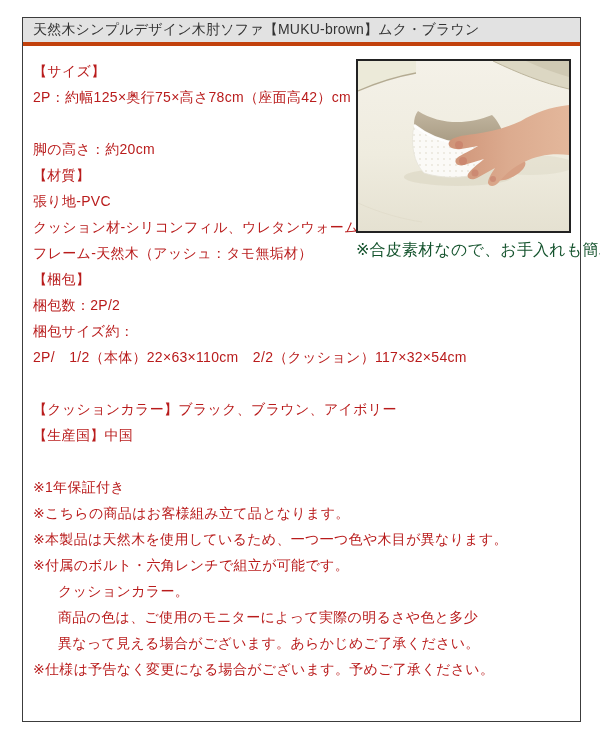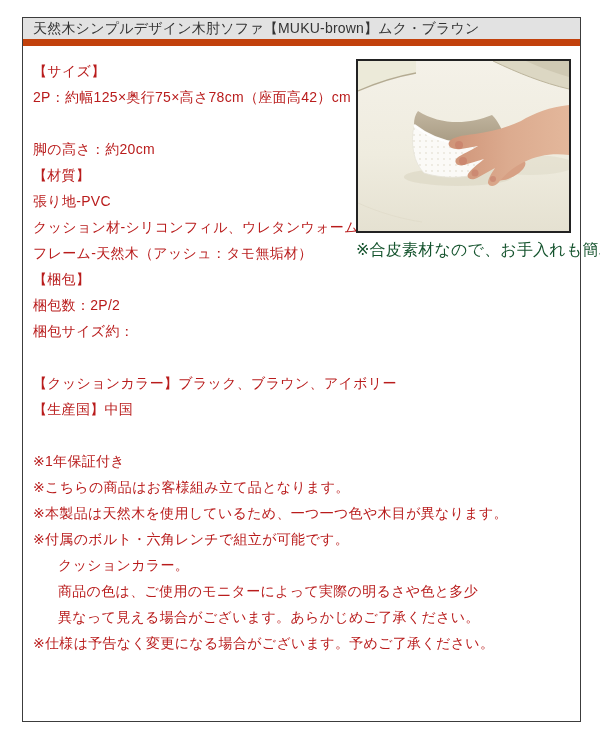--- a/index.html
+++ b/index.html
@@ -1,21 +1,21 @@
 <!DOCTYPE html>
 <html><head>
 <meta charset="utf-8">
 <style>
   * { margin:0; padding:0; box-sizing:border-box; }
   html,body { width:600px; height:740px; background:#ffffff;
               font-family:"Liberation Sans","DejaVu Sans",sans-serif; }
   .page { position:relative; width:600px; height:740px; background:#ffffff; overflow:hidden; }
   .box { position:absolute; left:22px; top:17px; width:559px; height:705px;
          background:#ffffff; border:1px solid #3c3c3c; }
-  .titlebar { height:28px; background:#e2e2e2; border-bottom:7px solid #c2410c;
+  .titlebar { height:28px; background:#e2e2e2; border-bottom:4px solid #c2410c;
               display:flex; align-items:center; padding-left:10px;
               font-size:14px; color:#333333; letter-spacing:0.2px; }
   .content { position:relative; padding:12px 0 0 10px; font-size:14px; color:#b91c1c; }
   .line { height:26px; line-height:26px; white-space:nowrap; letter-spacing:0.3px; }
   .spacer { height:26px; }
   .indent { padding-left:25px; }
   .photo-wrap { position:absolute; left:333px; top:41px; width:216px; }
   .photo { width:215px; height:174px; border:2px solid #222222; background:#f0ede2; }
   .photo svg { display:block; width:100%; height:100%; }
   .caption { margin-top:7px; font-size:16px; color:#14532d; white-space:nowrap; letter-spacing:0.2px; }
@@ -35,20 +35,21 @@
       <div class="line">2P：約幅125×奥行75×高さ78cm（座面高42）cm</div>
       <div class="spacer"></div>
       <div class="line">脚の高さ：約20cm</div>
       <div class="line">【材質】</div>
       <div class="line">張り地-PVC</div>
       <div class="line">クッション材-シリコンフィル、ウレタンウォーム</div>
       <div class="line">フレーム-天然木（アッシュ：タモ無垢材）</div>
       <div class="line">【梱包】</div>
       <div class="line">梱包数：2P/2</div>
       <div class="line">梱包サイズ約：</div>
+      <div class="line">2P/　1/2（本体）22×63×110cm　2/2（クッション）117×32×54cm</div>
       <div class="spacer"></div>
       <div class="line">【クッションカラー】ブラック、ブラウン、アイボリー</div>
       <div class="line">【生産国】中国</div>
       <div class="spacer"></div>
       <div class="line">※1年保証付き</div>
       <div class="line">※こちらの商品はお客様組み立て品となります。</div>
       <div class="line">※本製品は天然木を使用しているため、一つ一つ色や木目が異なります。</div>
       <div class="line">※付属のボルト・六角レンチで組立が可能です。</div>
       <div class="line indent">クッションカラー。</div>
       <div class="line indent">商品の色は、ご使用のモニターによって実際の明るさや色と多少</div>

